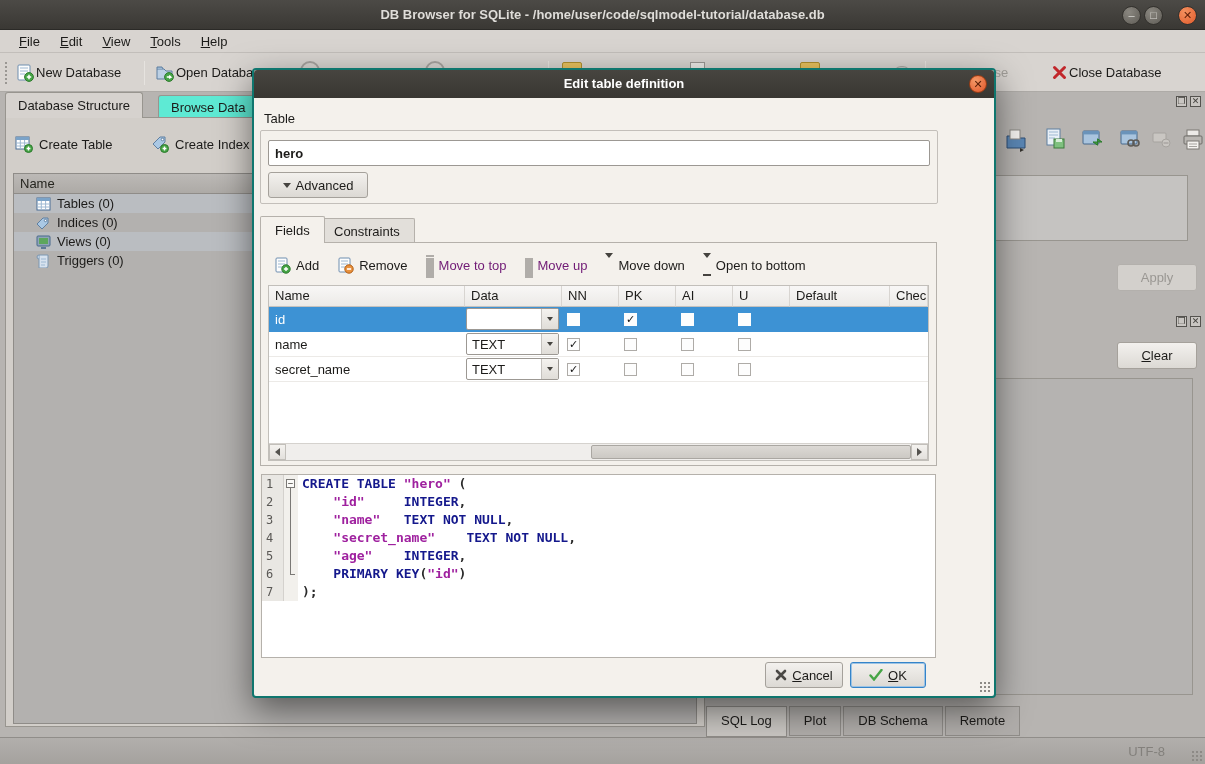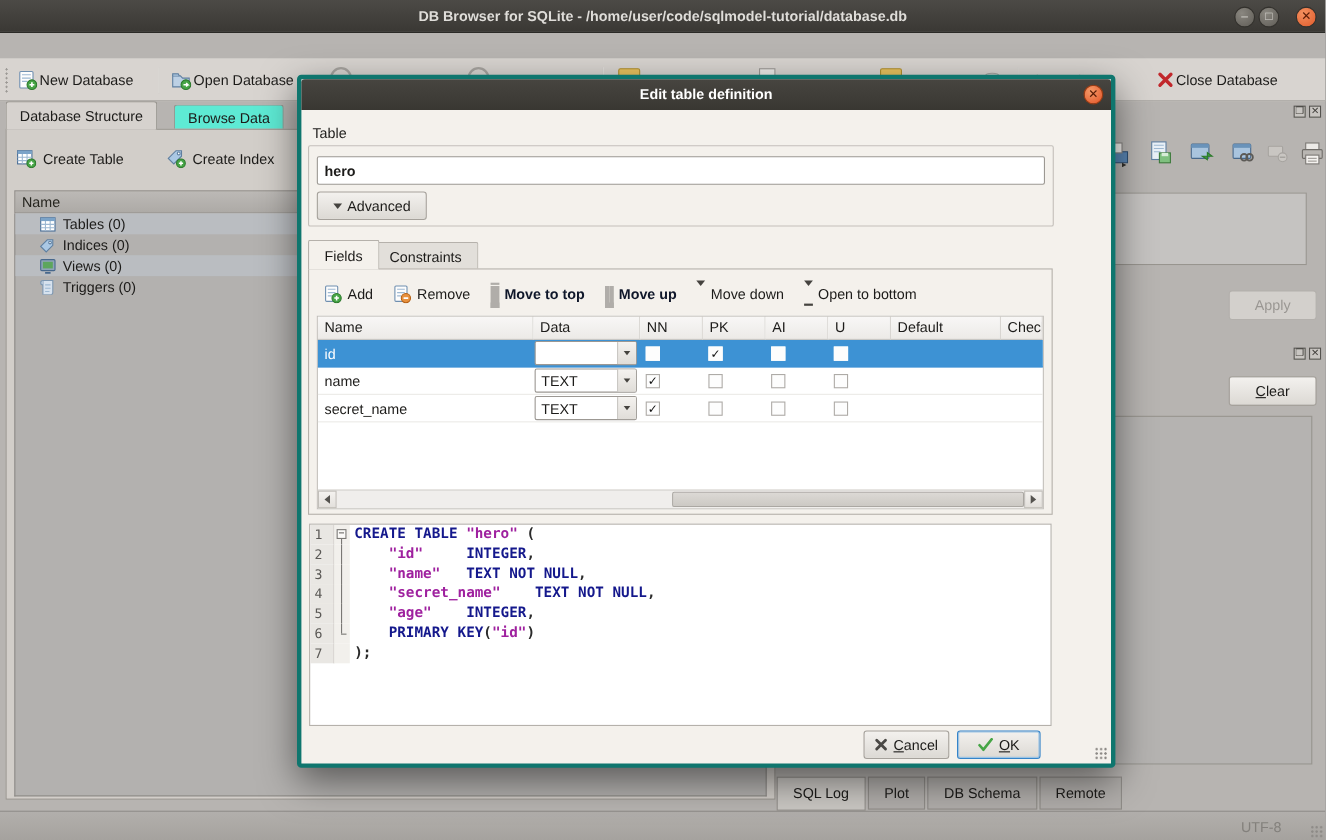--- a/index.html
+++ b/index.html
@@ -54,37 +54,37 @@
   .tri-down{width:0;height:0;border-left:4px solid transparent;border-right:4px solid transparent;border-top:5px solid #45433f;}
   .tri-up{width:0;height:0;border-left:4px solid transparent;border-right:4px solid transparent;border-bottom:5px solid #45433f;}
 
   .bottomtab{border:1px solid #8f8c88;padding:0 14px;line-height:28px;height:30px;background:#b0adaa;}
   .bottomtab.active{background:#cac7c3;height:31px;}
   .statusbar{left:0;top:737px;width:1205px;height:27px;background:linear-gradient(#b2afac,#a5a29e);
     border-top:1px solid #908d89;}
   .grip{background:radial-gradient(#8d8a86 1px,transparent 1.2px);background-size:4px 4px;}
 
   
-  .dialog{left:270px;top:68px;width:744px;height:630px;background:#f4f1ec;
-    border:4px solid #0f766e;border-radius:4px;box-shadow:0 12px 34px rgba(0,0,0,.5);z-index:50;}
+  .dialog{left:252px;top:68px;width:744px;height:630px;background:#f4f1ec;
+    border:2px solid #0f766e;border-radius:4px;box-shadow:0 12px 34px rgba(0,0,0,.5);z-index:50;}
   .dlg-titlebar{left:0;top:0;width:100%;height:28px;background:linear-gradient(#474540,#393732);
     border-radius:3px 3px 0 0;}
   .dlg-title{width:100%;text-align:center;line-height:28px;color:#fff;font-weight:bold;}
   .dlg-close{top:5px;right:7px;width:18px;height:18px;border-radius:50%;
     background:radial-gradient(circle at 35% 30%,#f49a68,#e25428);border:1px solid #973c14;
     color:#561c06;font-weight:bold;font-size:11px;text-align:center;line-height:16px;}
   .framebox{border:1px solid #c3bfba;border-radius:2px;}
   .textinput{background:#fff;border:1px solid #9c9893;border-radius:2px;
     padding:0 6px;display:flex;align-items:center;font-weight:bold;}
   .dtab{border:1px solid #b5b1ab;border-bottom:none;border-radius:2px 2px 0 0;padding:0 14px;
     display:flex;align-items:center;}
   .dtab.active{background:#f4f1ec;height:27px;z-index:2;}
   .dtab.inactive{background:#e2dfda;height:25px;}
   .actionbtn{display:flex;align-items:center;gap:5px;height:24px;}
-  .actionbtn.disabled{color:#0f172a;font-weight:bold;}
+  .actionbtn.disabled{color:#701a75;}
   .bar-top{border-top:2px solid #45433f;padding-top:1px;}
   .bar-bottom{border-bottom:2px solid #45433f;padding-bottom:1px;}
   .disabled .tri-up,.disabled .bar-top{border-color:#b0ada9;}
 
   .fieldgrid{background:#fff;border:1px solid #c2bfba;}
   .gridhdr{display:grid;grid-template-columns:196px 97px 57px 57px 57px 57px 100px 1fr;height:21px;}
   .gridhdr>div{background:linear-gradient(#f8f7f6,#eceae7);border-right:1px solid #d8d5d1;
     border-bottom:1px solid #c5c2be;padding-left:6px;line-height:20px;overflow:hidden;white-space:nowrap;}
   .gridrow{display:grid;grid-template-columns:196px 97px 57px 57px 57px 57px 100px 1fr;height:25px;
     border-bottom:1px solid #eceae7;align-items:center;}
@@ -133,20 +133,27 @@
 
 <div class="screen">
 
   <div class="abs titlebar">
     <div class="title">DB Browser for SQLite - /home/user/code/sqlmodel-tutorial/database.db</div>
     <div class="abs winbtn" style="right:64px;">–</div>
     <div class="abs winbtn" style="right:42px;">□</div>
     <div class="abs winbtn close" style="right:8px;">✕</div>
   </div>
 
+  <div class="abs menubar">
+      <div class="menu-item"><u>F</u>ile</div>
+      <div class="menu-item"><u>E</u>dit</div>
+      <div class="menu-item"><u>V</u>iew</div>
+      <div class="menu-item"><u>T</u>ools</div>
+      <div class="menu-item"><u>H</u>elp</div>
+    </div>
 
   <div class="abs toolbar">
     <div class="abs tgrip" style="left:4px;"></div>
     <div class="abs tbtn" style="left:12px;">
       <span class="ic">
           <svg width="18" height="18" viewBox="0 0 18 18">
             <rect x="2" y="1" width="12" height="15" rx="1" fill="#fdfdfd" stroke="#6f8fb0"></rect>
             <path d="M4 4h8M4 7h8M4 10h5" stroke="#9db8d2"></path>
             <circle cx="13" cy="13" r="4.4" fill="#46a546" stroke="#2c7a2c"></circle>
             <path d="M13 10.8v4.4M10.8 13h4.4" stroke="#fff" stroke-width="1.5"></path>

